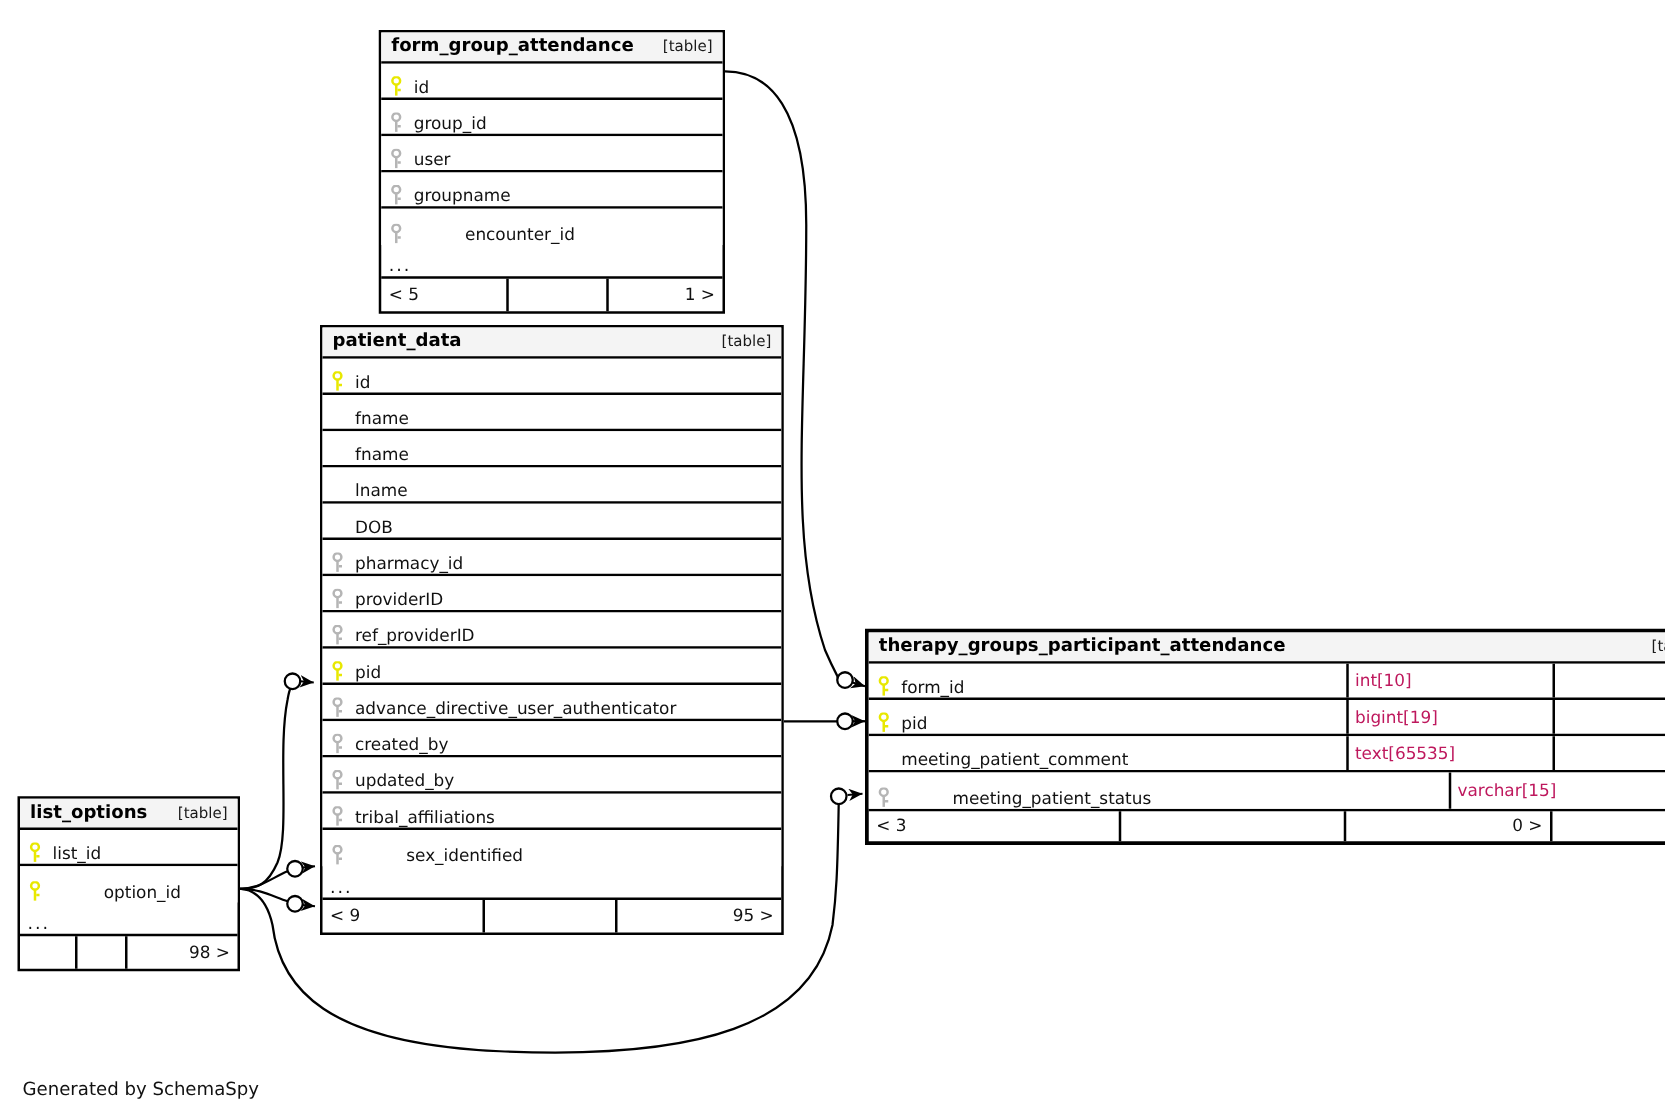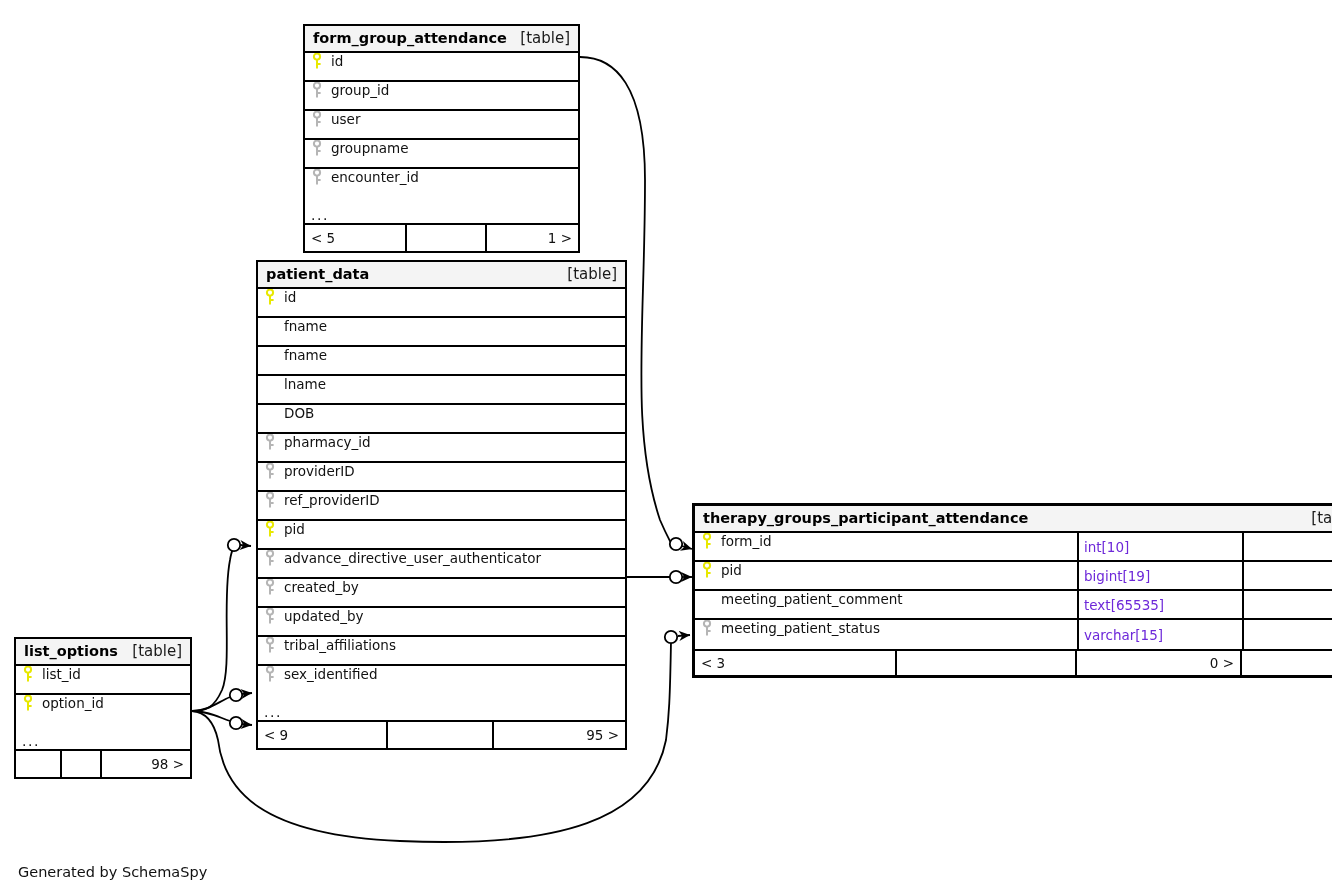--- a/index.html
+++ b/index.html
@@ -14,32 +14,32 @@
   .tbl{position:absolute;background:#fff;z-index:10;box-sizing:border-box;border-collapse:collapse;}
   .tbl.thin{border:2px solid #000;}
   .tbl.thick{border:3px solid #000;}
 
   .thead{
     display:flex;align-items:center;justify-content:space-between;
     background:#f4f4f4;border-bottom:2px solid #000;
     padding:3px 8px 4px 8px;box-sizing:border-box;
   }
   .tname{font-weight:bold;font-size:14.5px;color:#000;letter-spacing:0px;}
-  .ttag{font-size:15px;color:#1a1a1a;}
+  .ttag{font-size:12px;color:#1a1a1a;}
 
   .rows{display:block;}
   .row{
-    display:flex;align-items:flex-start;height:29px;box-sizing:border-box;
+    display:flex;align-items:flex-end;height:29px;box-sizing:border-box;
     border-bottom:2px solid #000;position:relative;background:#fff;
   }
-  .row:last-child{border-bottom:none;}
+  .row:last-child{border-bottom:none;gap:41px;}
   .kcell{width:24px;min-width:24px;display:flex;align-items:center;justify-content:center;}
   .colname{font-size:13.5px;color:#111;white-space:nowrap;padding-left:2px;}
   .tpcell{
-    font-size:13.5px;color:#6d28d9;white-space:nowrap;
+    font-size:13.5px;color:#be185d;white-space:nowrap;
     border-left:2px solid #000;padding-left:5px;height:100%;
     display:flex;align-items:center;box-sizing:border-box;
   }
   .blankcell{border-left:2px solid #000;height:100%;box-sizing:border-box;}
 
   .ellipsisrow{
     display:flex;align-items:flex-end;height:27px;box-sizing:border-box;
     border-bottom:2px solid #000;padding-left:6px;padding-bottom:3px;
   }
   .ellipsisrow span{font-size:14px;color:#111;letter-spacing:1.5px;line-height:10px;}

